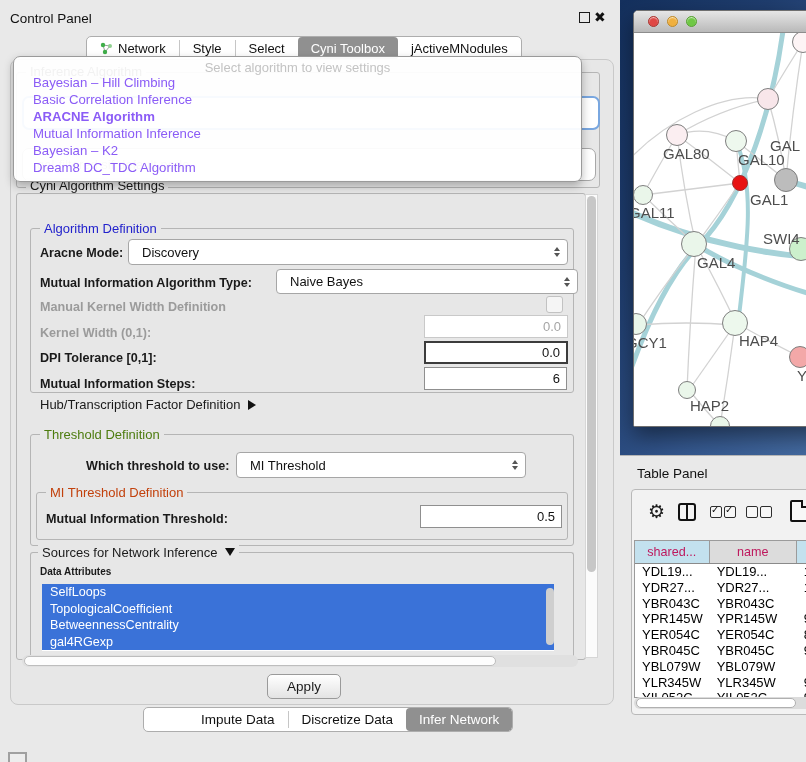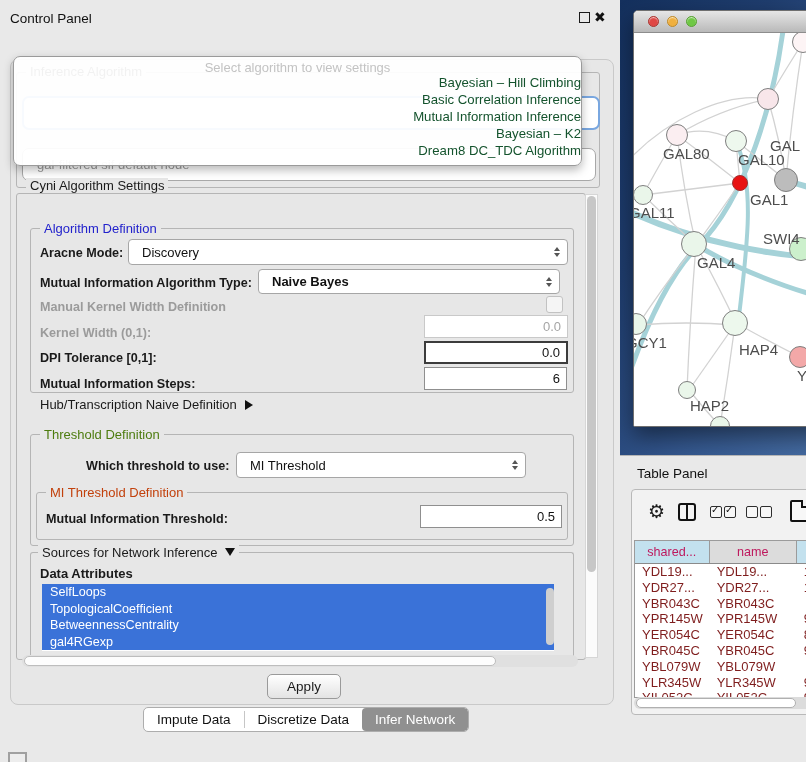--- a/index.html
+++ b/index.html
@@ -33,21 +33,21 @@
                border:2px solid #79a7e0;border-radius:7px;}
   .combo-table{position:absolute;left:22px;top:148px;width:574px;height:33px;background:#fff;
                border:1px solid #a8a8a8;border-radius:7px;display:flex;align-items:center;
                padding-left:14px;box-sizing:border-box;font-size:13px;color:#9a9a9a;}
 
   
   .dd-popup{position:absolute;left:13px;top:56px;width:567px;background:rgba(255,255,255,0.94);
             border:1px solid #9a9a9a;border-radius:7px;box-shadow:0 4px 10px rgba(0,0,0,0.28);
             padding:3px 0 5px 0;z-index:30;}
   .dd-hint{text-align:center;font-size:13px;line-height:15px;}
-  .dd-item{font-size:13.2px;line-height:16.9px;padding-left:8px;color:#14532d;white-space:nowrap;text-align:right;}
+  .dd-item{font-size:13.2px;line-height:16.9px;padding-left:19px;color:#8b5cf6;white-space:nowrap;}
   .dd-item.bold{font-weight:bold;}
 
   
   .lbl{position:absolute;font-size:12.6px;font-weight:bold;color:#1a1a1a;white-space:nowrap;}
   .lbl.dis{color:#9b9b9b;}
   .combo{position:absolute;background:#fff;border:1px solid #a6a6a6;border-radius:4px;
          display:flex;align-items:center;padding-left:13px;box-sizing:border-box;font-size:13px;color:#111;}
   .stepper{position:absolute;right:7px;top:50%;transform:translateY(-50%);display:flex;flex-direction:column;gap:2px;}
   .stepper i{display:block;width:0;height:0;border-left:3.5px solid transparent;border-right:3.5px solid transparent;}
   .stepper .up{border-bottom:4.5px solid #555;}
@@ -63,21 +63,21 @@
   .vscroll .thumb{position:absolute;left:1px;top:1px;width:9px;height:376px;background:#c7c7c7;border-radius:5px;}
   .attr-list{position:absolute;left:42px;top:584px;width:512px;height:67px;background:#fff;overflow:hidden;}
   .attr-item{height:16.6px;color:#fff;font-size:12.6px;line-height:16.6px;padding-left:8px;}
   .attr-thumb{position:absolute;right:3px;top:4px;width:8px;height:57px;background:#cfcfcf;border-radius:4px;}
   .hscroll{position:absolute;left:22px;top:655px;width:556px;height:12px;background:#e0e0e0;border-radius:6px;}
   .hscroll .thumb{position:absolute;left:2px;top:1px;width:472px;height:10px;background:#fdfdfd;
                   border:1px solid #bdbdbd;border-radius:5px;box-sizing:border-box;}
   .apply-btn{position:absolute;left:267px;top:674px;width:72px;height:23px;border:1px solid #9a9a9a;border-radius:5px;
              background:linear-gradient(#ffffff,#e3e3e3);font-size:13.5px;display:flex;align-items:center;justify-content:center;}
   .bottom-tabbar{position:absolute;left:143px;top:707px;height:23px;display:flex;align-items:stretch;
-                 background:#fff;border:1px solid #adadad;border-radius:5px;overflow:hidden;font-size:13.5px;}
+                 background:#fff;border:1px solid #adadad;border-radius:5px;overflow:hidden;font-size:13.5px;padding-left:44px;}
   .grip{position:absolute;left:8px;top:752px;width:15px;height:12px;border:2px solid #a0a0a0;background:#ededed;}
 
   
   .right-region{position:absolute;left:620px;top:0;width:186px;height:762px;overflow:hidden;}
   .desktop{position:absolute;left:0;top:0;width:186px;height:455px;
            background:linear-gradient(118deg,#14305d 0%,#1f3d6e 35%,#33568c 70%,#43699f 100%);}
   .net-window{position:absolute;left:13px;top:10px;width:220px;height:415px;background:#fff;
               border:1px solid #6f6f6f;border-radius:5px 5px 2px 2px;box-shadow:0 10px 22px rgba(0,0,0,0.45);overflow:hidden;}
   .net-titlebar{position:relative;height:21px;background:linear-gradient(#e6e6e6,#b9b9b9);border-bottom:1px solid #8d8d8d;}
   .tl{position:absolute;top:5px;width:11px;height:11px;border-radius:50%;box-shadow:inset 0 1px 1px rgba(255,255,255,.7);}
@@ -100,38 +100,52 @@
   .cb{position:absolute;width:10px;height:10px;border:1.6px solid #2e2e2e;border-radius:2px;background:#f7f7f7;}
   .cb .mark{position:absolute;left:0px;top:-3px;font-size:10px;color:#111;font-weight:bold;}
   .page-ico{position:absolute;left:158px;top:4px;width:15px;height:18px;border:2px solid #111;border-radius:2px;background:#f7f7f7;}
   .page-ico::after{content:"";position:absolute;right:-2px;top:-2px;width:6px;height:6px;background:#f2f2f2;border-left:2px solid #111;border-bottom:2px solid #111;}
   .tbl{position:absolute;left:2px;top:50px;width:220px;border:1px solid #9b9b9b;background:#fff;}
   .tbl-head{display:flex;height:22px;border-bottom:1px solid #8a8a8a;}
   .th{display:flex;align-items:center;justify-content:center;font-size:12.6px;color:#be185d;
       border-right:1px solid #9b9b9b;box-sizing:border-box;overflow:hidden;white-space:nowrap;}
   .tbl-body{height:133px;overflow:hidden;}
   .tr{display:flex;height:15.8px;}
-  .td{font-size:13px;color:#7f1d1d;padding-left:7px;box-sizing:border-box;overflow:hidden;white-space:nowrap;line-height:15.8px;}
+  .td{font-size:13px;color:#000000;padding-left:7px;box-sizing:border-box;overflow:hidden;white-space:nowrap;line-height:15.8px;}
   .tp-hscroll{position:absolute;left:2px;top:207px;width:196px;height:12px;background:#dcdcdc;border-radius:6px;}
   .tp-hscroll .thumb{position:absolute;left:2px;top:1px;width:160px;height:10px;background:#ffffff;
                      border:1px solid #b0b0b0;border-radius:5px;box-sizing:border-box;}
 </style>
 </head>
 <body>
 
 <div class="page">
 
   <section class="left-panel">
 
     <div class="cp-titlebar">
       <span class="cp-title">Control Panel</span>
       <span class="float-ico"></span>
       <span class="close-ico">✖</span>
     </div>
 
+    <div class="tabbar" id="top-tabs">
+        <span class="tab"><svg width="13" height="13" viewBox="0 0 13 13">
+            <path d="M3 3L10 4M3 3L5 10M10 4L5 10" stroke="#9c9c9c" stroke-width="1" fill="none"></path>
+            <circle cx="3" cy="3" r="2.2" fill="#3fae49"></circle>
+            <circle cx="10" cy="4" r="2" fill="#8fd08f"></circle>
+            <circle cx="5" cy="10" r="2.2" fill="#3fae49"></circle>
+          </svg>Network</span>
+        <span class="tab-sep"></span>
+        <span class="tab">Style</span>
+        <span class="tab-sep"></span>
+        <span class="tab">Select</span>
+        <span class="tab sel">Cyni Toolbox</span>
+        <span class="tab">jActiveMNodules</span>
+      </div>
 
     <div class="cp-card"></div>
 
     <div class="fs" style="left:16px;top:72px;width:582px;height:114px;"></div>
     <span class="fs-legend" style="left:26px;top:64px;">Inference Algorithm</span>
     <div class="combo-focus"></div>
     <div class="combo-table">
       <span>gal-filtered sif default node</span>
     </div>
 
@@ -147,21 +161,21 @@
     <span class="lbl" style="left:40px;top:246px;">Aracne Mode:</span>
     <div class="combo" style="left:128px;top:239px;width:440px;height:26px;">
       <span>Discovery</span>
       <span class="stepper">
           <i class="up"></i>
           <i class="dn"></i>
         </span>
     </div>
 
     <span class="lbl" style="left:40px;top:276px;">Mutual Information Algorithm Type:</span>
-    <div class="combo" style="left:258px;top:269px;width:302px;height:25px;font-weight:bold;">
+    <div class="combo" style="left:276px;top:269px;width:302px;height:25px;">
       <span>Naive Bayes</span>
       <span class="stepper">
           <i class="up"></i>
           <i class="dn"></i>
         </span>
     </div>
 
     <span class="lbl dis" style="left:40px;top:300px;">Manual Kernel Width Definition</span>
     <span class="cb-box" style="left:546px;top:296px;"></span>
 
@@ -174,21 +188,21 @@
     <div class="num-input" style="left:424px;top:341px;width:144px;height:23px;border:2px solid #3c3c3c;color:#111;">
       <span>0.0</span>
     </div>
 
     <span class="lbl" style="left:40px;top:377px;">Mutual Information Steps:</span>
     <div class="num-input" style="left:424px;top:367px;width:143px;height:23px;border:1px solid #8f8f8f;color:#111;">
       <span>6</span>
     </div>
 
     <span class="abs" style="left:40px;top:397px;font-size:13px;">
-      <span>Hub/Transcription Naive Definition</span><span class="tri-right"></span>
+      <span>Hub/Transcription Factor Definition</span><span class="tri-right"></span>
     </span>
 
     <div class="fs" style="left:30px;top:434px;width:542px;height:110px;"></div>
     <span class="fs-legend" style="left: 40px; top: 427px; color: #4d7c0f;">Threshold Definition</span>
 
     <span class="lbl" style="left:86px;top:459px;">Which threshold to use:</span>
     <div class="combo" style="left:236px;top:452px;width:290px;height:26px;">
       <span>MI Threshold</span>
       <span class="stepper">
           <i class="up"></i>
@@ -200,41 +214,42 @@
     <span class="fs-legend" style="left: 46px; top: 485px; color: #c2410c;">MI Threshold Definition</span>
     <span class="lbl" style="left:46px;top:512px;">Mutual Information Threshold:</span>
     <div class="num-input" style="left:420px;top:505px;width:142px;height:23px;border:1px solid #8f8f8f;color:#111;">
       <span>0.5</span>
     </div>
 
     <div class="fs" style="left:30px;top:552px;width:542px;height:106px;border-bottom:none;border-radius:3px 3px 0 0;"></div>
     <span class="fs-legend" style="left:38px;top:545px;font-weight:normal;">
       <span>Sources for Network Inference</span><span class="tri-down"></span>
     </span>
-    <span class="lbl" style="left:40px;top:566px;font-size:13px;">Data Attributes</span>
+    <span class="lbl" style="left:40px;top:566px;font-size:10px;">Data Attributes</span>
     <div class="attr-list" id="attr-list">
         <div class="attr-item" style="background: rgb(58, 114, 216);">SelfLoops</div>
         <div class="attr-item" style="background: rgb(58, 114, 216);">TopologicalCoefficient</div>
         <div class="attr-item" style="background: rgb(58, 114, 216);">BetweennessCentrality</div>
         <div class="attr-item" style="background: rgb(58, 114, 216);">gal4RGexp</div>
       </div>
     <div class="attr-thumb" style="left:546px;top:588px;position:absolute;"></div>
     <div class="hscroll">
         <div class="thumb"></div>
       </div>
 
     <div class="apply-btn">
       <span>Apply</span>
     </div>
 
     <div class="dd-popup">
       <div class="dd-hint" style="color: rgb(195, 195, 195);">Select algorithm to view settings</div>
       <div id="dd-items">
           <div class="dd-item">Bayesian – Hill Climbing</div>
           <div class="dd-item">Basic Correlation Inference</div>
+          <div class="dd-item bold">ARACNE Algorithm</div>
           <div class="dd-item">Mutual Information Inference</div>
           <div class="dd-item">Bayesian – K2</div>
           <div class="dd-item">Dream8 DC_TDC Algorithm</div>
         </div>
     </div>
 
     <div class="bottom-tabbar" id="bottom-tabs">
         <span class="tab">Impute Data</span>
         <span class="tab-sep"></span>
         <span class="tab">Discretize Data</span>
@@ -300,21 +315,21 @@
               <div class="node" style="left: 140px; top: 135px; width: 24px; height: 24px; background: rgb(188, 188, 188);"></div>
               <div class="node" style="left: -1px; top: 152px; width: 20px; height: 20px; background: rgb(234, 246, 234);"></div>
               <span class="net-label" style="left: -5px; top: 171px;">GAL11</span>
               <div class="node" style="left: 155px; top: 204px; width: 24px; height: 24px; background: rgb(204, 240, 204);"></div>
               <span class="net-label" style="left: 129px; top: 197px;">SWI4</span>
               <div class="node" style="left: 47px; top: 198px; width: 26px; height: 26px; background: rgb(234, 246, 234);"></div>
               <span class="net-label" style="left: 63px; top: 221px;">GAL4</span>
               <div class="node" style="left: -9px; top: 280px; width: 22px; height: 22px; background: rgb(234, 246, 234);"></div>
               <span class="net-label" style="left: -8px; top: 301px;">GCY1</span>
               <div class="node" style="left: 88px; top: 277px; width: 26px; height: 26px; background: rgb(237, 248, 237);"></div>
-              <span class="net-label" style="left: 105px; top: 308px;">HAP4</span>
+              <span class="net-label" style="left: 105px; top: 299px;">HAP4</span>
               <div class="node" style="left: 155px; top: 313px; width: 22px; height: 22px; background: rgb(243, 168, 168);"></div>
               <span class="net-label" style="left: 163px; top: 334px;">Y</span>
               <div class="node" style="left: 44px; top: 348px; width: 18px; height: 18px; background: rgb(234, 246, 234);"></div>
               <span class="net-label" style="left: 56px; top: 364px;">HAP2</span>
               <div class="node" style="left: 76px; top: 383px; width: 20px; height: 20px; background: rgb(233, 246, 233);"></div>
             </div>
         </div>
       </div>
     </div>
 

